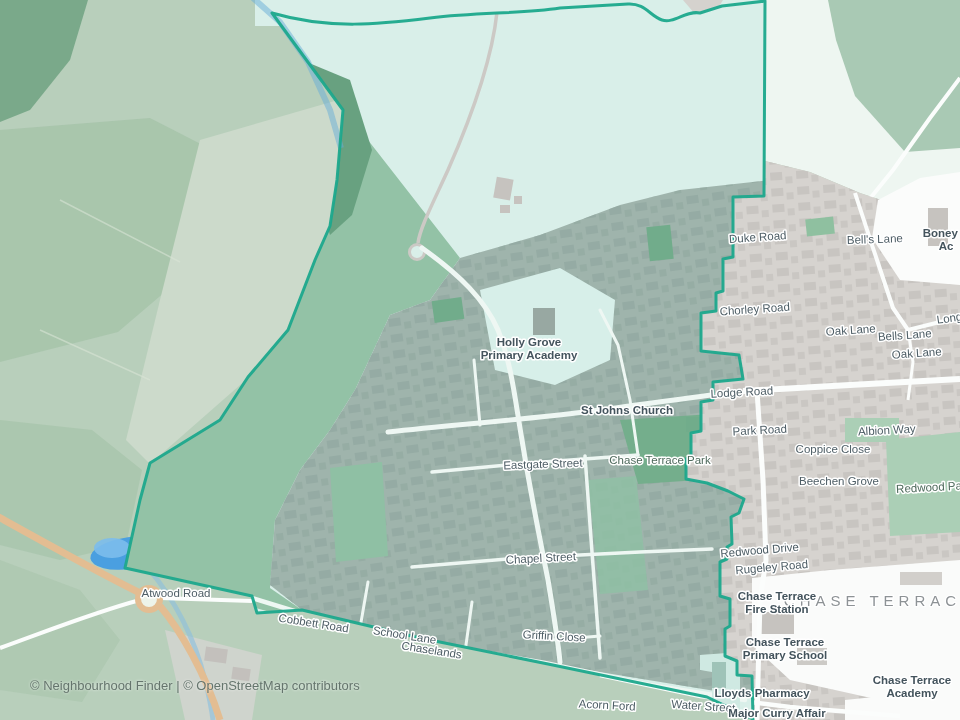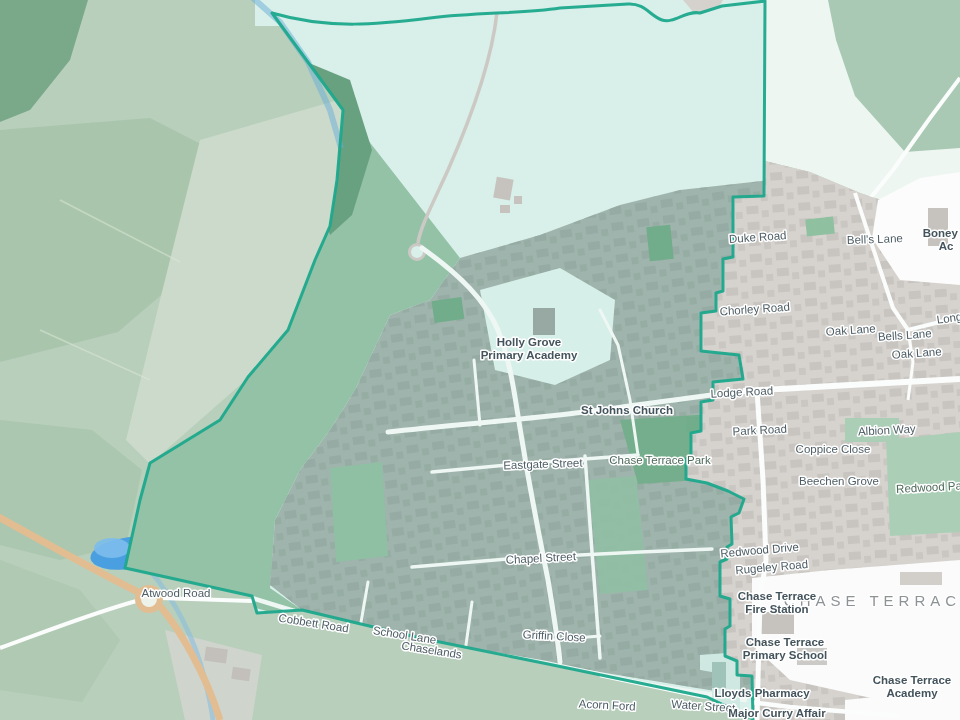--- a/index.html
+++ b/index.html
@@ -182,13 +182,14 @@
         <text x="777" y="717" text-anchor="middle" class="maplabel poi">Major Curry Affair</text>
         <text x="880" y="606" text-anchor="middle" class="maplabel area">CHASE TERRACE</text>
         <text x="529" y="346" text-anchor="middle" class="maplabel poi"><tspan x="529" y="346">Holly Grove</tspan><tspan x="529" y="359">Primary Academy</tspan></text>
         <text x="777" y="600" text-anchor="middle" class="maplabel poi"><tspan x="777" y="600">Chase Terrace</tspan><tspan x="777" y="613">Fire Station</tspan></text>
         <text x="785" y="646" text-anchor="middle" class="maplabel poi"><tspan x="785" y="646">Chase Terrace</tspan><tspan x="785" y="659">Primary School</tspan></text>
         <text x="912" y="684" text-anchor="middle" class="maplabel poi"><tspan x="912" y="684">Chase Terrace</tspan><tspan x="912" y="697">Academy</tspan></text>
         <text x="946" y="237" text-anchor="middle" class="maplabel poi"><tspan x="946" y="237">Boney H</tspan><tspan x="946" y="250">Ac</tspan></text>
       </g>
 </svg>
 
+<div id="attribution">© Neighbourhood Finder | © OpenStreetMap contributors</div>
 </div>
 
 </body></html>

